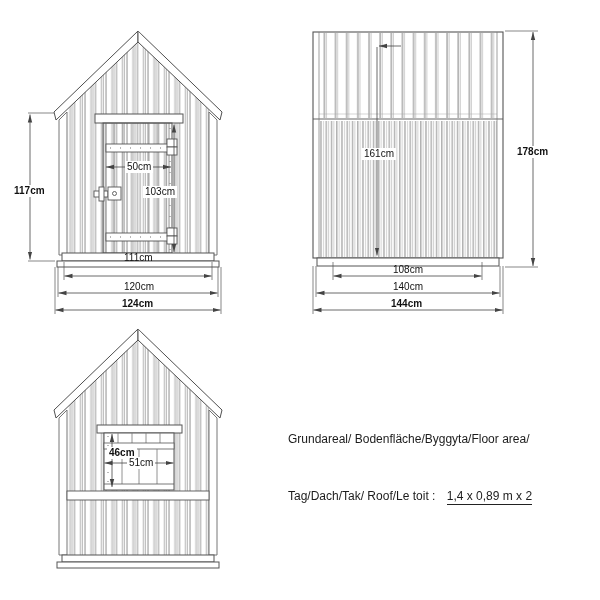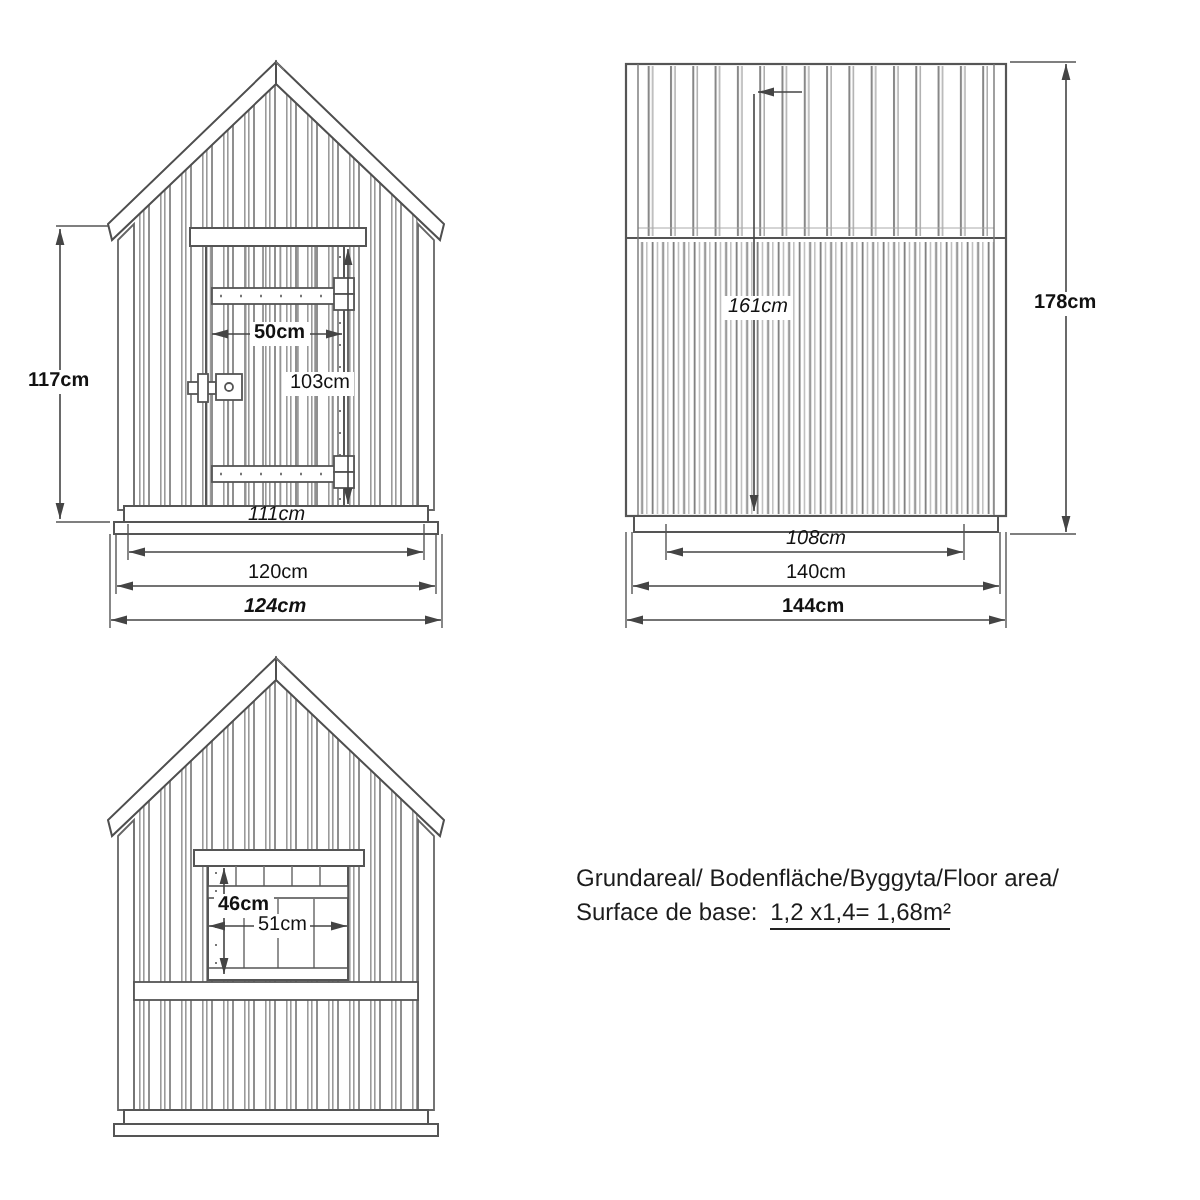--- a/index.html
+++ b/index.html
@@ -2,21 +2,21 @@
 <html><head>
 <meta charset="utf-8">
 <style>
   html,body{margin:0;padding:0;background:#fff;}
   #sheet{position:relative;width:600px;height:600px;background:#fff;overflow:hidden;
          font-family:"Liberation Sans",sans-serif;}
   svg{position:absolute;left:0;top:0;}
   .dim{position:absolute;font-size:10px;color:#111;background:#fff;padding:0 2px;
        white-space:nowrap;line-height:12px;}
   .nobg{background:transparent;}
-  .i{font-style:italic;}
+  .i{}
   .b{font-weight:bold;}
   .notes{position:absolute;font-size:12px;color:#1c1c1c;line-height:16.5px;white-space:nowrap;}
   .u{display:inline-block;border-bottom:1px solid #222;padding-bottom:1px;line-height:13px;}
   .pr2{padding-right:3px;}
   .pr6{padding-right:8px;}
 </style>
 </head>
 <body>
 
 <div id="sheet">
@@ -147,36 +147,36 @@
     <rect x="57" y="562" width="162" height="6" fill="#fff" stroke="#555" stroke-width="1"></rect>
 
     <g stroke="#444" stroke-width="0.8">
       <line x1="112" y1="434" x2="112" y2="487" marker-start="url(#ah)" marker-end="url(#ah)"></line>
       <line x1="104.5" y1="463" x2="173.5" y2="463" marker-start="url(#ah)" marker-end="url(#ah)"></line>
     </g>
   </g>
 </svg>
 
 <span class="dim b" style="left:12px;top:185px;">117cm</span>
-<span class="dim" style="left:125px;top:161px;font-weight:bold;">50cm</span>
+<span class="dim" style="left:125px;top:161px;">50cm</span>
 <span class="dim" style="left:143px;top:186px;">103cm</span>
 <span class="dim i nobg" style="left:122px;top:252px;">111cm</span>
 <span class="dim nobg" style="left:122px;top:281px;">120cm</span>
-<span class="dim b nobg" style="left:120px;top:298px;font-style:italic;">124cm</span>
+<span class="dim b nobg" style="left:120px;top:298px;">124cm</span>
 
 <span class="dim i" style="left:362px;top:148px;">161cm</span>
 <span class="dim b" style="left:515px;top:146px;">178cm</span>
 <span class="dim i nobg" style="left:391px;top:264px;">108cm</span>
 <span class="dim nobg" style="left:391px;top:281px;">140cm</span>
 <span class="dim b nobg" style="left:389px;top:298px;text-align:center;">144cm</span>
 
 <span class="dim" style="left:107px;top:447px;font-weight:bold;">46cm</span>
 <span class="dim" style="left:127px;top:457px;">51cm</span>
 
 <div class="notes" style="left:288px;top:431px;">
   <div>Grundareal/ Bodenfläche/Byggyta/Floor area/</div>
-  <div>
-    <span class="pr2">Surface de base: </span><span class="u">1,2 x1,4= 1,68m²</span>
-  </div>
 </div>
 
+<div class="notes" style="left:288px;top:488px;">
+  <span class="pr6">Tag/Dach/Tak/ Roof/Le toit : </span><span class="u">1,4 x 0,89 m x 2</span>
+</div>
 
 </div>
 
 </body></html>

